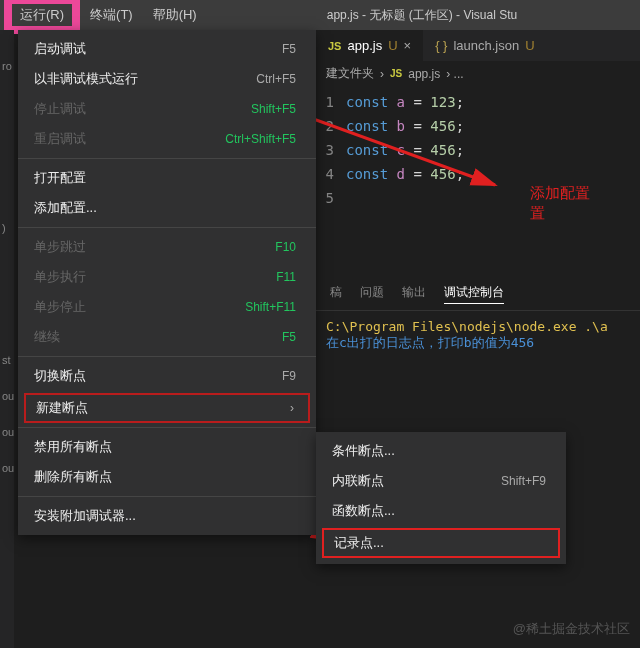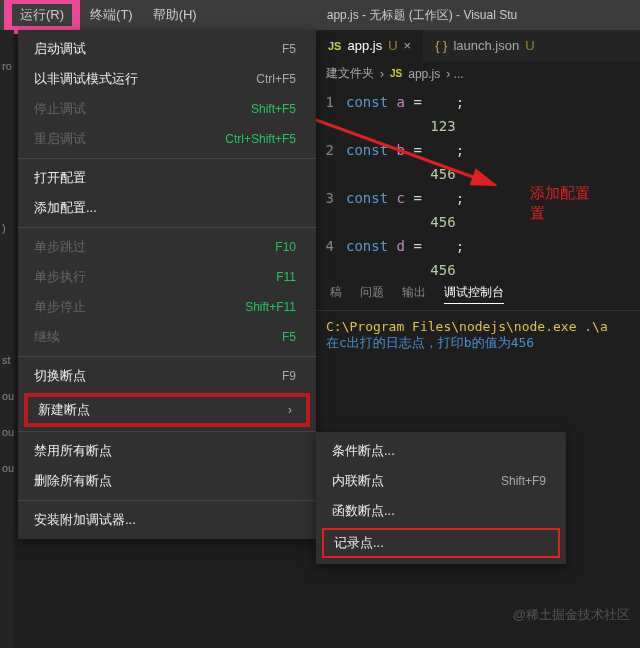--- a/index.html
+++ b/index.html
@@ -66,21 +66,21 @@
       align-items: center;
       padding: 6px 20px 6px 16px;
       color: #eeeeee;
       font-size: 13px;
       cursor: pointer;
     }
     .menu-row.disabled { color: #666666; }
     .menu-row .shortcut { color: #aaaaaa; font-size: 12px; }
     .menu-row.disabled .shortcut { color: #22c55e; }
     .menu-row.box-highlight {
-      border: 4px solid #b91c1c;
+      border: 2px solid #b91c1c;
       margin: 2px 6px;
       padding: 4px 14px 4px 10px;
     }
     .menu-divider {
       height: 1px;
       background: #454545;
       margin: 4px 0;
     }
     .submenu {
       position: absolute;
@@ -140,21 +140,21 @@
     }
     .line-no {
       width: 30px;
       text-align: right;
       color: #858585;
       padding-right: 12px;
     }
     .kw { color: #569cd6; }
     .vn { color: #c586c0; }
     .eq { color: #d4d4d4; }
-    .nm { color: #b5cea8; margin-top: 24px; }
+    .nm { color: #b5cea8; }
     .sc { color: #d4d4d4; }
     .annotation-text {
       position: absolute;
       color: #e02020;
       font-size: 15px;
       line-height: 20px;
       z-index: 5;
     }
     .terminal-panel {
       position: absolute;
@@ -188,21 +188,21 @@
       z-index: 8;
       pointer-events: none;
     }
     .chevron {
       font-size: 12px;
       color: #aaaaaa;
     }
     .watermark {
       position: absolute;
       right: 10px;
-      bottom: 24px;
+      bottom: 10px;
       color: #555555;
       font-size: 13px;
     }
   </style>
 </head>
 <body>
 
 <div class="title-bar">
   <div class="menu-item highlighted">运行(R)</div>
   <div class="menu-item">终端(T)</div>

